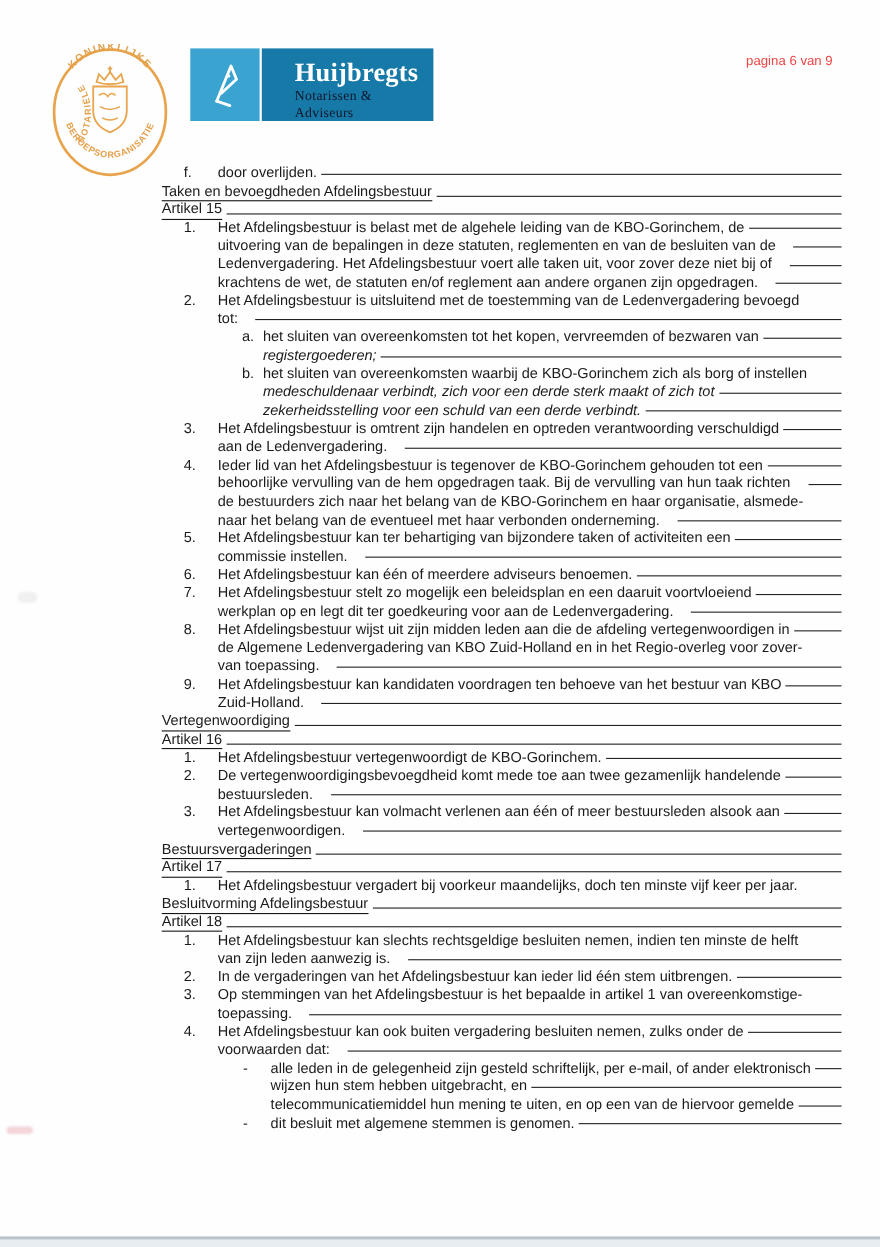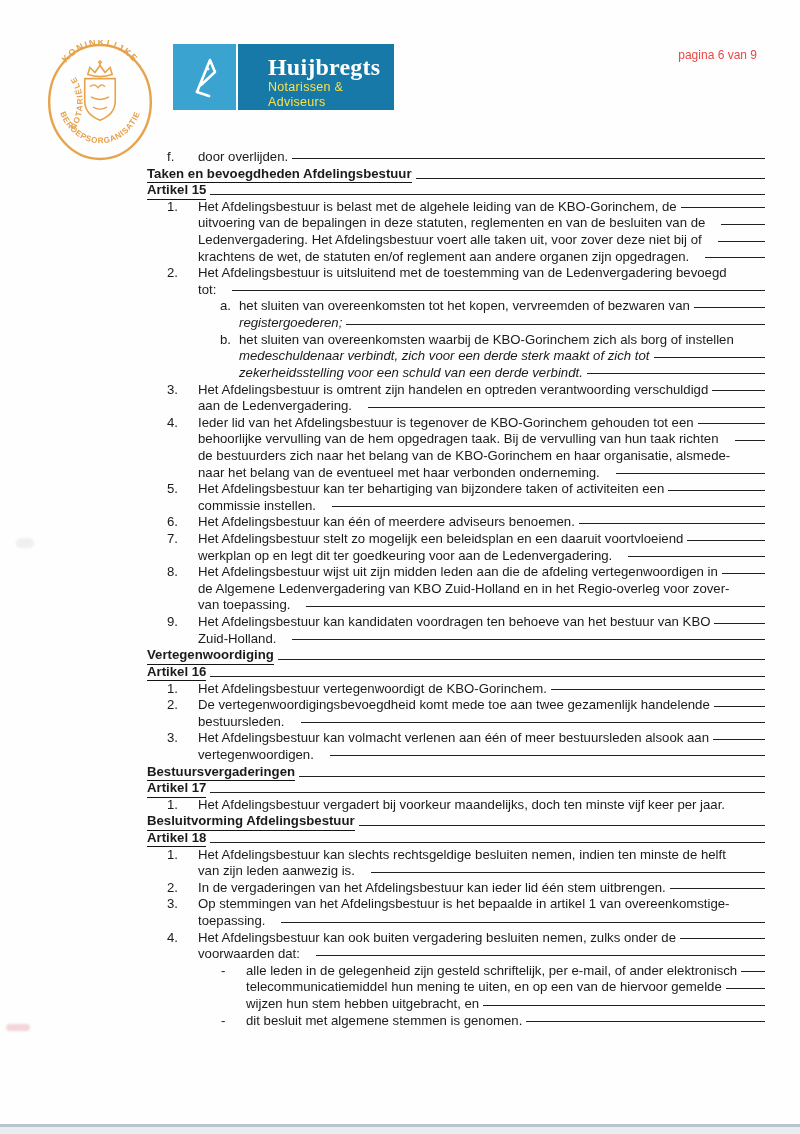--- a/index.html
+++ b/index.html
@@ -23,41 +23,41 @@
   .brand-text-box {
     width:156px; height:66px; background:var(--brand-dark);
     padding-left:30px; box-sizing:border-box;
     display:flex; flex-direction:column; justify-content:flex-end;
   }
   .brand-name {
     font-family:"Liberation Serif", serif; font-weight:bold;
     font-size:24px; color:#ffffff; line-height:26px; letter-spacing:.2px;
   }
   .brand-sub {
-    font-family:Liberation Sans, sans-serif;
-    font-size:12.5px; color:#fde047; line-height:15px; letter-spacing:.3px;
+    font-family:Liberation Serif, serif;
+    font-size:12.5px; color:#0f172a; line-height:15px; letter-spacing:.3px;
   }
 
   
   .doc {
     position:absolute; left:147px; top:149px; width:618px;
     font-size:13.2px;
   }
   .line {
     display:flex; align-items:flex-start;
     height:16.62px; line-height:16.4px; white-space:nowrap;
   }
   .line .marker { flex:0 0 auto; }
   .line .txt   { flex:0 0 auto;text-align:center; }
   .line .fill  { flex:1 1 auto; min-width:0; position:relative; align-self:stretch; }
   .line .fill::after {
     content:""; position:absolute; left:4px; right:0; top:8.5px;
     border-top:1.7px solid #212121;
   }
-  .t-heading { font-weight:bold; }
+  .t-heading { font-weight:normal; }
   .t-heading .txt { border-bottom:1.9px solid #141414; padding-bottom:0px; }
   .t-heading .fill::after { top:12px; }
   .t-item     { padding-left:20px; }  .t-item .marker { width:31px; }
   .t-cont     { padding-left:51px;gap:12px; }
   .t-sub      { padding-left:73px; }  .t-sub .marker  { width:19px; }
   .t-subcont  { padding-left:92px;font-style:italic; }
   .t-dash     { padding-left:74px; }  .t-dash .marker { width:25px; }
   .t-dashcont { padding-left:99px; }
 
   
@@ -372,26 +372,26 @@
     <span class="txt">voorwaarden dat:</span>
     <span class="fill"></span>
   </div>
       <div class="line t-dash">
     <span class="marker">-</span>
     <span class="txt">alle leden in de gelegenheid zijn gesteld schriftelijk, per e-mail, of ander elektronisch</span>
     <span class="fill"></span>
   </div>
       <div class="line t-dashcont">
 
+    <span class="txt">wijzen hun stem hebben uitgebracht, en</span>
+    <span class="fill"></span>
+  </div>
+      <div class="line t-dashcont">
+
     <span class="txt">telecommunicatiemiddel hun mening te uiten, en op een van de hiervoor gemelde</span>
-    <span class="fill"></span>
-  </div>
-      <div class="line t-dashcont">
-
-    <span class="txt">wijzen hun stem hebben uitgebracht, en</span>
     <span class="fill"></span>
   </div>
       <div class="line t-dash">
     <span class="marker">-</span>
     <span class="txt">dit besluit met algemene stemmen is genomen.</span>
     <span class="fill"></span>
   </div>
     </div>
 
   <div class="smudge-gray"></div>

